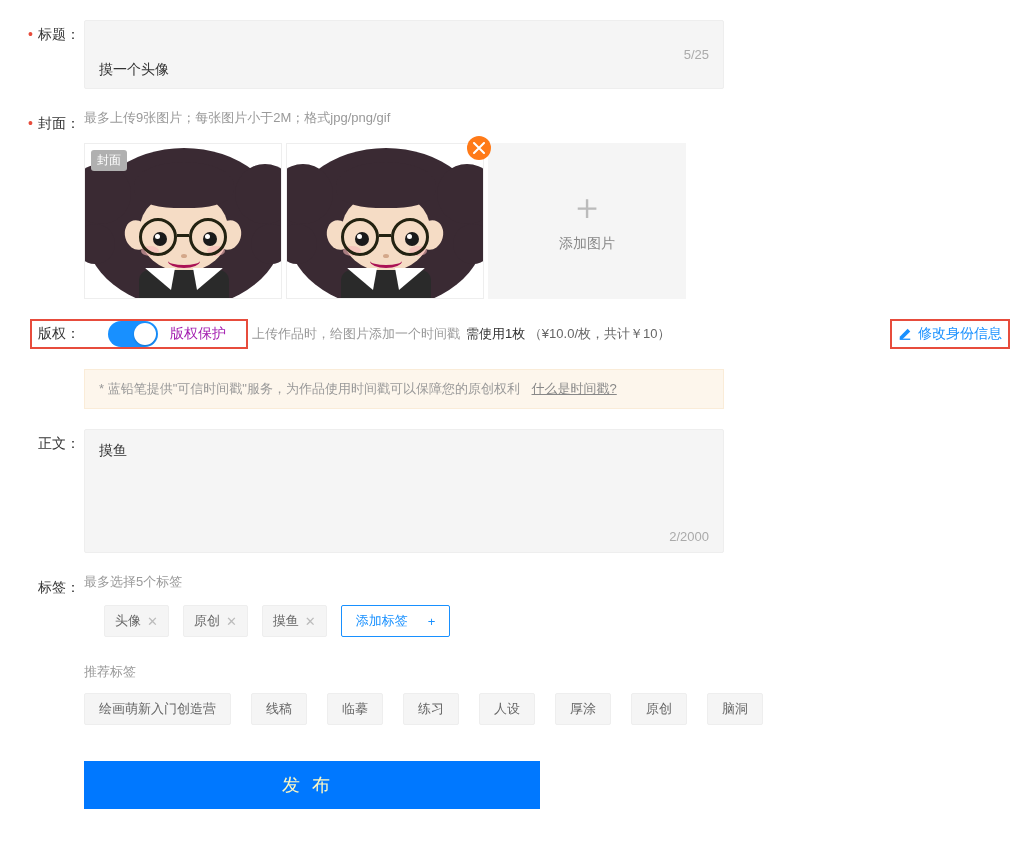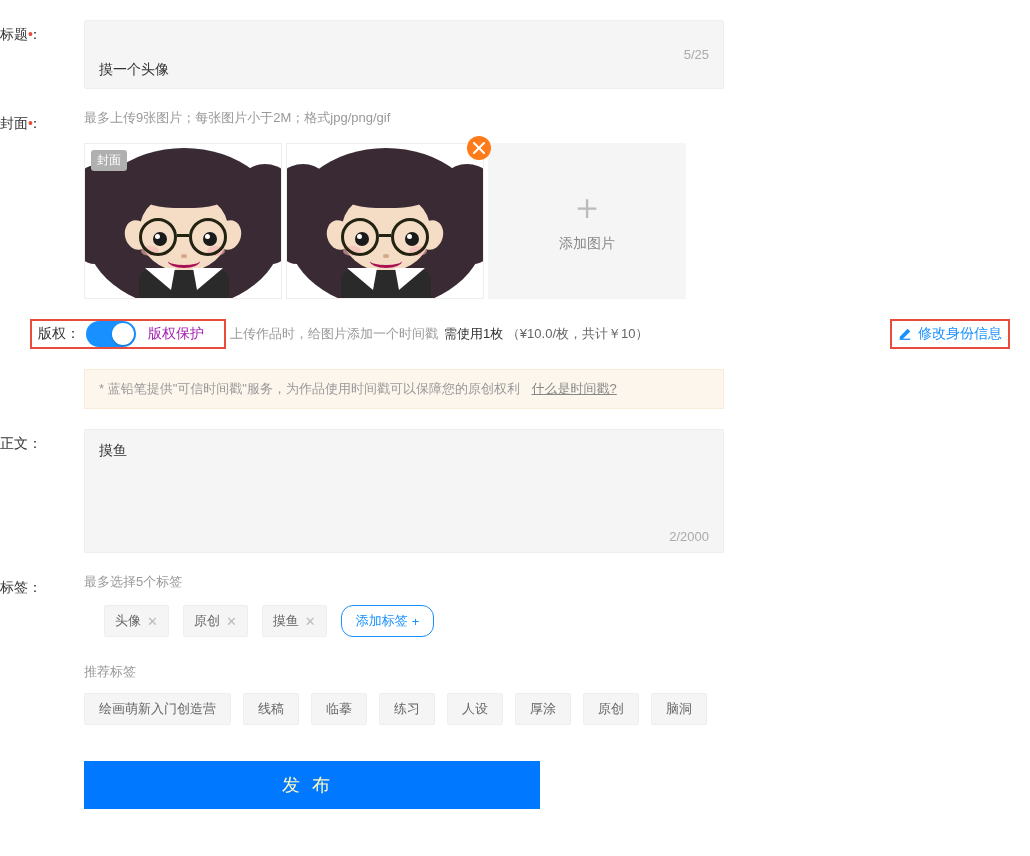--- a/index.html
+++ b/index.html
@@ -1,19 +1,19 @@
 <!DOCTYPE html>
 <html><head>
   <meta charset="utf-8">
   <style>
     * { margin: 0; padding: 0; box-sizing: border-box; }
     body { font-family: "Microsoft YaHei", Arial, sans-serif; font-size: 14px; color: #333; background: #fff; width: 1030px; }
     .container { padding: 20px 0 40px 0; }
     .row { display: flex; align-items: flex-start; margin-bottom: 20px; }
-    .label { width: 84px; text-align: left; padding-top: 6px; color: #333; position: relative; flex-shrink: 0; }
+    .label { width: 84px; text-align: left; padding-left: 38px; padding-top: 6px; color: #333; position: relative; flex-shrink: 0; }
     .label.required::before { content: "•"; color: #e74c3c; position: absolute; left: 28px; }
     .field { flex: 1; padding-right: 38px; }
     .input-wrap { background: #f5f5f5; border: 1px solid #eee; border-radius: 2px; padding: 10px 14px; display: flex; align-items: center; max-width: 640px; }
     .input-wrap input { border: none; background: transparent; outline: none; flex: 1; font-size: 14px; color: #333; margin-top: 31px; }
     .counter { color: #aaa; font-size: 13px; }
     .help { color: #999; font-size: 13px; }
     .images { display: flex; gap: 4px; margin-top: 16px; }
     .img-box { width: 198px; height: 156px; position: relative; border: 1px solid #eee; overflow: hidden; }
     .cover-tag { position: absolute; top: 6px; left: 6px; background: #b0b0b0; color: #fff; font-size: 12px; padding: 2px 6px; border-radius: 3px; z-index: 2; }
     .del-btn { position: absolute; top: -8px; right: -8px; width: 24px; height: 24px; border-radius: 50%; background: #ff7a18; color: #fff; display: flex; align-items: center; justify-content: center; cursor: pointer; z-index: 2; font-size: 14px; }
@@ -31,23 +31,23 @@
     .red-box { border: 2px solid #e74c3c; padding: 0 6px 0 0; display: flex; align-items: center; width: fit-content; }
     .red-box2 { border: 2px solid #e74c3c; padding: 4px 6px; display: flex; align-items: center; }
     .tip-bar { background: #fdf6ec; border: 1px solid #faecd8; padding: 10px 14px; max-width: 640px; color: #999; font-size: 13px; }
     .tip-bar a { color: #888; text-decoration: underline; cursor: pointer; margin-left: 8px; }
     .textarea-wrap { background: #f5f5f5; border: 1px solid #eee; border-radius: 2px; max-width: 640px; padding: 12px 14px; position: relative; min-height: 124px; }
     .textarea-wrap textarea { width: 100%; height: 90px; border: none; background: transparent; outline: none; resize: none; font-size: 14px; color: #333; font-family: inherit; }
     .textarea-counter { position: absolute; right: 14px; bottom: 8px; color: #aaa; font-size: 13px; }
     .tags { display: flex; gap: 14px; flex-wrap: wrap; margin-top: 14px; margin-left: 20px; }
     .tag { background: #f5f5f5; border: 1px solid #eee; padding: 6px 10px; border-radius: 2px; display: flex; align-items: center; gap: 6px; font-size: 13px; color: #666; }
     .tag .rm { color: #bbb; cursor: pointer; }
-    .add-tag { background: #fff; border: 1px solid #1890ff; color: #1890ff; padding: 6px 14px; border-radius: 12px; cursor: pointer; font-size: 13px; display: flex; align-items: center; gap: 4px; }
+    .add-tag { background: #fff; border: 1px solid #1890ff; color: #1890ff; padding: 6px 14px; border-radius: 2px; cursor: pointer; font-size: 13px; display: flex; align-items: center; gap: 20px; }
     .rec-label { color: #999; font-size: 13px; margin-top: 26px; margin-bottom: 12px; }
-    .rec-tags { display: flex; gap: 12px; flex-wrap: wrap; }
+    .rec-tags { display: flex; gap: 20px; flex-wrap: wrap; }
     .rec-tag { background: #f5f5f5; border: 1px solid #eee; padding: 6px 14px; border-radius: 2px; cursor: pointer; font-size: 13px; color: #666; }
     .publish-btn { width: 456px; height: 48px; background: #0078ff; color: #fef9c3; border: none; font-size: 18px; letter-spacing: 12px; cursor: pointer; margin-top: 36px; margin-left: 84px; display: flex; align-items: center; justify-content: center; }
     
     .avatar { width: 100%; height: 100%; position: relative; background: #fff; }
     .face { position: absolute; width: 88px; height: 78px; background: #f5dcc5; border-radius: 44% 44% 50% 50%; left: 55px; top: 50px; }
     .ear { position: absolute; width: 24px; height: 30px; background: #f5dcc5; border-radius: 50%; top: 76px; }
     .ear.l { left: 40px; transform: rotate(-15deg); }
     .ear.r { right: 40px; transform: rotate(15deg); }
     .glasses { position: absolute; top: 74px; left: 54px; display: flex; align-items: center; }
     .lens { width: 38px; height: 38px; border: 3px solid #221; border-radius: 50%; background: transparent; position: relative; }
@@ -149,21 +149,21 @@
         <div class="add-box">
           <div class="plus">＋</div>
           <div class="txt">添加图片</div>
         </div>
       </div>
     </div>
   </div>
 
   <div class="row" style="align-items:center;">
     <div class="red-box" style="margin-left:30px;">
-      <div style="width:54px;padding-left:6px;">版权：</div>
+      <div style="width:76px;padding-left:6px;">版权：</div>
       <div class="toggle"></div>
       <div class="copy-label">版权保护</div>
     </div>
     <span class="copy-hint" style="margin-left:4px;">上传作品时，给图片添加一个时间戳</span>
     <span class="copy-cost">
       <strong>需使用1枚</strong>
       <span>（¥10.0/枚，共计￥10）</span>
     </span>
     <div class="red-box2" style="margin-left:auto; margin-right:20px;">
       <div class="edit-identity" style="margin-left:0;">

